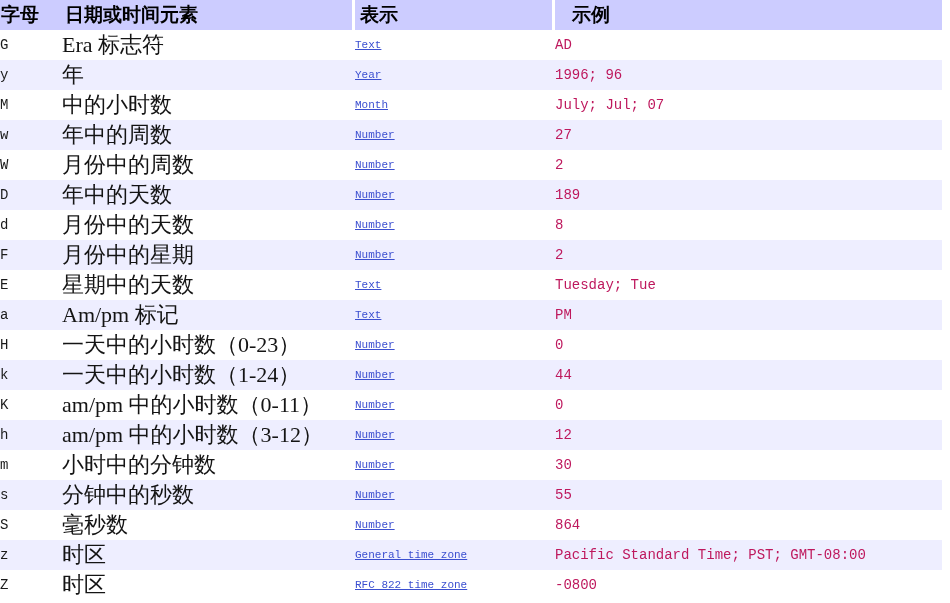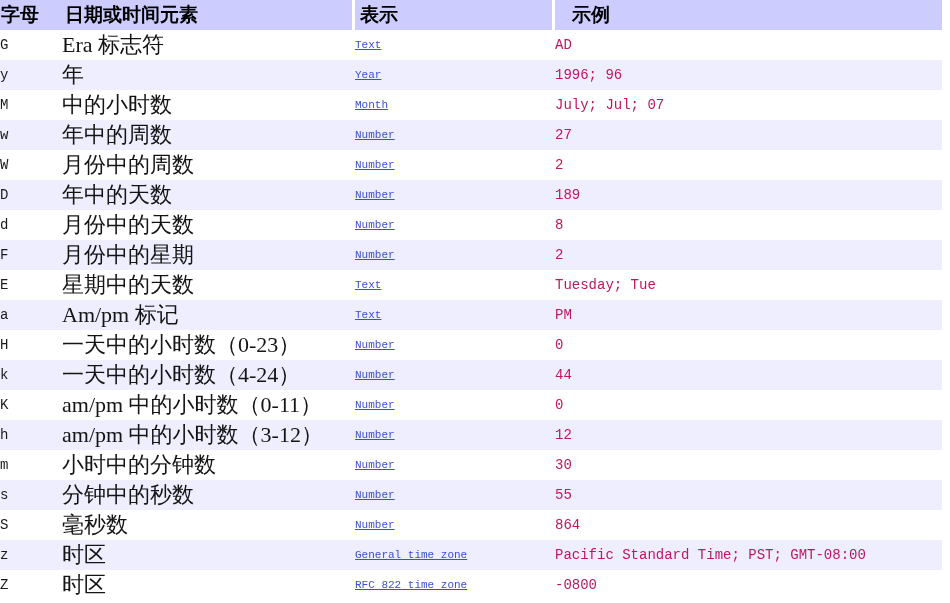--- a/index.html
+++ b/index.html
@@ -172,21 +172,21 @@
           <td class="example">PM</td>
         </tr>
         <tr class="odd">
           <td class="letter">H</td>
           <td class="element">一天中的小时数（0-23）</td>
           <td class="present"><span class="lnk">Number</span></td>
           <td class="example">0</td>
         </tr>
         <tr class="even">
           <td class="letter">k</td>
-          <td class="element">一天中的小时数（4-24）</td>
+          <td class="element">一天中的小时数（1-24）</td>
           <td class="present"><span class="lnk">Number</span></td>
           <td class="example">44</td>
         </tr>
         <tr class="odd">
           <td class="letter">K</td>
           <td class="element">am/pm 中的小时数（0-11）</td>
           <td class="present"><span class="lnk">Number</span></td>
           <td class="example">0</td>
         </tr>
         <tr class="even">

